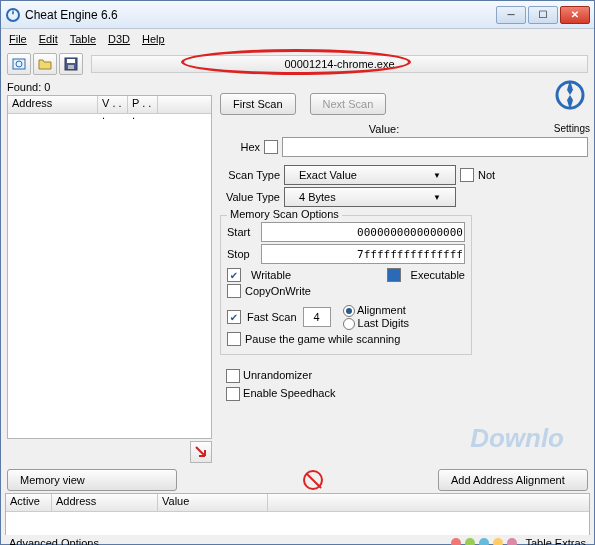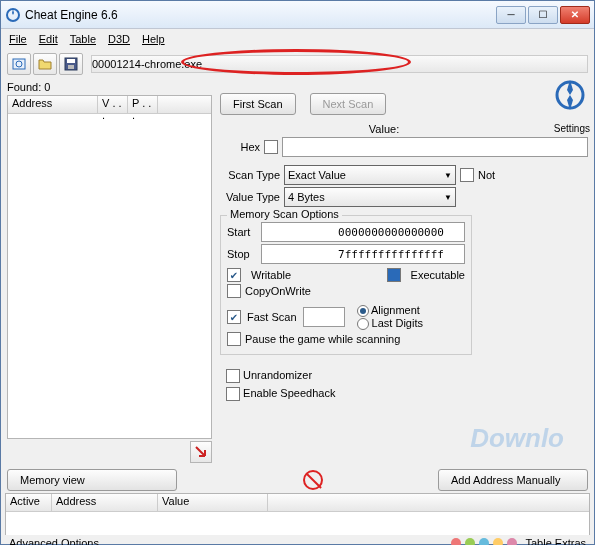--- a/index.html
+++ b/index.html
@@ -8,41 +8,41 @@
 .titlebar { height: 28px; background: linear-gradient(#f6f9fe, #dce9f7); display: flex; align-items: center; padding: 0 4px; border-bottom: 1px solid #c0c7d3; }
 .title-icon { width: 16px; height: 16px; display: flex; align-items: center; justify-content: center; color: #2a5a8a; font-size: 14px; margin-right: 4px; }
 .title-text { flex: 1; font-size: 12px; color: #000; }
 .win-btns { display: flex; gap: 2px; }
 .win-btn { width: 30px; height: 18px; border: 1px solid #8aa4c5; background: linear-gradient(#eaf2fb,#cdddef); border-radius: 2px; display: flex; align-items: center; justify-content: center; font-size: 10px; }
 .win-close { background: linear-gradient(#f08070,#d43c2a); border-color: #a02a1a; color: #fff; font-weight: bold; }
 .menubar { height: 20px; display: flex; align-items: center; gap: 12px; padding: 0 8px; background: #f0f0f0; }
 .menubar span { text-decoration: underline; cursor: default; }
 .toolbar-row { display: flex; align-items: center; padding: 4px 6px; gap: 2px; }
 .tbtn { width: 24px; height: 22px; border: 1px solid #b5b5b5; background: linear-gradient(#fdfdfd,#e7e7e7); border-radius: 2px; display: flex; align-items: center; justify-content: center; }
-.process-bar { flex: 1; height: 18px; margin-left: 6px; background: linear-gradient(#fafafa,#e8e8e8); border: 1px solid #ccc; display: flex; align-items: center; justify-content: flex-start; position: relative; }
+.process-bar { flex: 1; height: 18px; margin-left: 6px; background: linear-gradient(#fafafa,#e8e8e8); border: 1px solid #ccc; display: flex; align-items: center; justify-content: center; position: relative; }
 .ellipse { position: absolute; left: 180px; top: 48px; width: 230px; height: 26px; border: 3px solid #d22; border-radius: 50%/50%; pointer-events: none; z-index: 10;}
 .content { display: flex; padding: 0 6px 4px 6px; height: 388px; }
 .left-pane { width: 205px; display: flex; flex-direction: column; }
 .found-lbl { font-size: 11px; padding: 2px 0; }
 .results { flex: 1; border: 1px solid #b5b5b5; background: #fff; }
 .results-header { display: flex; background: linear-gradient(#fdfdfd,#e7e7e7); border-bottom: 1px solid #ccc; height: 18px; }
 .results-header div { border-right: 1px solid #ccc; padding: 1px 4px; font-size: 11px; }
 .col-addr { width: 90px; } .col-v { width: 30px; } .col-p { width: 30px; }
 .arrow-btn { width: 22px; height: 22px; border: 1px solid #b5b5b5; background: linear-gradient(#fdfdfd,#e7e7e7); display:flex; align-items:center; justify-content:center; margin-top: 2px; align-self: flex-end;}
 .right-pane { flex: 1; padding-left: 8px; position: relative; }
 .scan-btns { display: flex; gap: 14px; margin-top: 14px; margin-bottom: 8px; align-items: flex-start; }
 .btn { height: 22px; padding: 0 12px; border: 1px solid #9a9a9a; background: linear-gradient(#fdfdfd,#e3e3e3); border-radius: 3px; font-size: 11px; display: inline-flex; align-items: center; }
 .btn.dis { color: #9a9a9a; }
 .undo-scan { margin-left: auto; }
 .logo-sett { position: absolute; right: -2px; top: -4px; text-align: center; font-size: 10px; }
 .logo { width: 32px; height: 48px; }
 .form-row { display: flex; align-items: center; margin: 2px 0; gap: 4px; }
 .lbl { text-align: right; width: 60px; }
-.txt { height: 20px; border: 1px solid #999; background: #fff; padding: 0 20px; font-size: 11px; }
-.sel { height: 20px; border: 1px solid #666; background: linear-gradient(#fdfdfd,#e7e7e7); padding: 0 3px; font-size: 11px; display: flex; align-items: center; justify-content: space-between; }
+.txt { height: 20px; border: 1px solid #999; background: #fff; padding: 0 1px; font-size: 11px; }
+.sel { height: 20px; border: 1px solid #666; background: linear-gradient(#fdfdfd,#e7e7e7); padding: 0 14px; font-size: 11px; display: flex; align-items: center; justify-content: space-between; }
 .sel .caret { font-size: 8px; }
 .cb { width: 14px; height: 14px; border: 1px solid #777; background: #fff; display: inline-flex; align-items: center; justify-content: center; font-size: 10px; color: #2a5a8a; vertical-align: middle; }
 .cb.chk::before { content: "✔"; }
 .cb.blk { background: #2a6ab8; }
 .fieldset { border: 1px solid #ccc; margin-top: 6px; padding: 4px 6px 6px 6px; position: relative; width: 252px; display: inline-block; vertical-align: top;}
 .fieldset-title { position: absolute; top: -8px; left: 6px; background: #f0f0f0; padding: 0 3px; font-size: 11px; }
 .side-chk { display: inline-block; vertical-align: top; margin-top: 14px; margin-left: 6px; }
 .side-chk div { margin-bottom: 4px; }
 .radio { width: 12px; height: 12px; border: 1px solid #777; border-radius: 50%; display: inline-flex; align-items: center; justify-content: center; vertical-align: middle; background: #fff;}
 .radio.on::before { content: ""; width: 6px; height: 6px; background: #2a5a8a; border-radius: 50%; }
@@ -215,21 +215,21 @@
         </div>
       </div>
     </div>
   </div>
 
   <div class="watermark">Downlo</div>
 
   <div class="bottom-strip">
     <button class="btn mem-view">Memory view</button>
     <div class="no-sign"></div>
-    <button class="btn add-manual">Add Address Manually</button>
+    <button class="btn add-manual">Add Address Alignment</button>
   </div>
 
   <div class="addr-table">
     <div class="addr-table-header">
       <div class="th-act">Active</div>
       <div class="th-addr">Address</div>
       <div class="th-val">Value</div>
     </div>
   </div>
 

